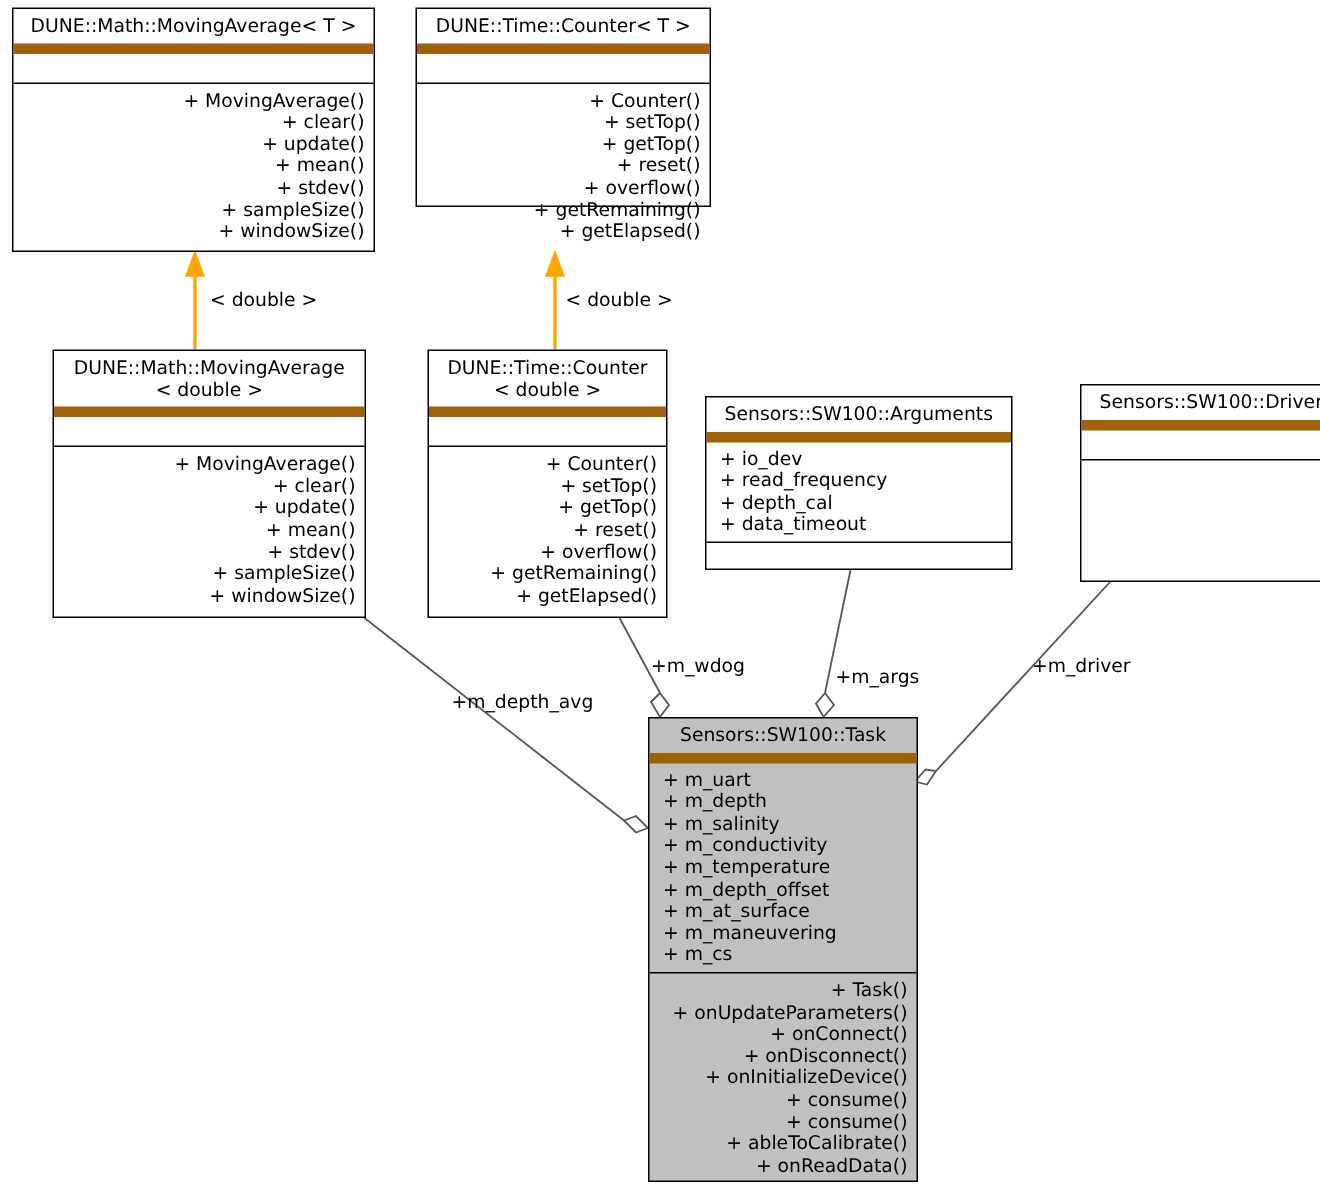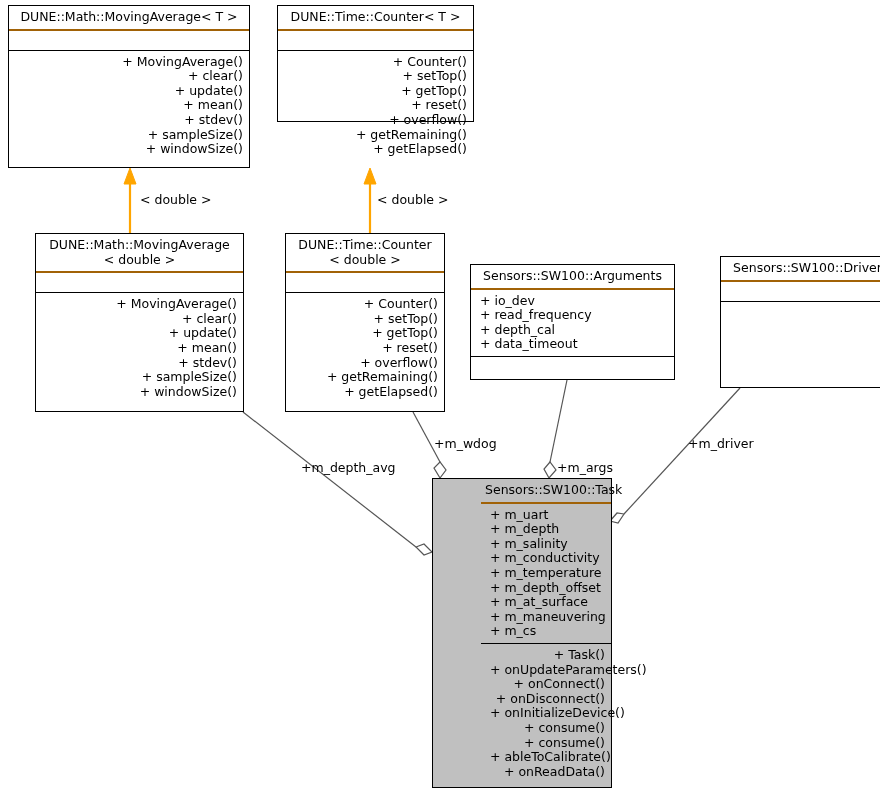--- a/index.html
+++ b/index.html
@@ -36,21 +36,21 @@
     line-height: 14.6px;
   }
   .uml-box.filled {
     background: #c0c0c0;
     border: 1px solid #000000;
   }
   .uml-title {
     box-sizing: border-box;
     text-align: center;
     padding: 4px 4px 4px 4px;
-    border-bottom: 2px solid #a16207;
+    border-bottom: 7px solid #a16207;
     white-space: pre-line;
   }
   .uml-compartment {
     box-sizing: border-box;
     padding: 4px 6px 4px 9px;
     border-bottom: 1px solid #000000;
   }
   .uml-compartment.last {
     border-bottom: none;
     text-align: right;
@@ -114,21 +114,21 @@
       <div class="member">+ MovingAverage()</div>
       <div class="member">+ clear()</div>
       <div class="member">+ update()</div>
       <div class="member">+ mean()</div>
       <div class="member">+ stdev()</div>
       <div class="member">+ sampleSize()</div>
       <div class="member">+ windowSize()</div>
     </div>
   </div>
 
-  <div class="uml-box" style="left:277px; top:5px; width:197px; height:117px;">
+  <div class="uml-box" style="left:277px; top:5px; width:197px; height:133px;">
     <div class="uml-title">DUNE::Time::Counter&lt; T &gt;</div>
     <div class="uml-compartment empty"></div>
     <div class="uml-compartment last">
       <div class="member">+ Counter()</div>
       <div class="member">+ setTop()</div>
       <div class="member">+ getTop()</div>
       <div class="member">+ reset()</div>
       <div class="member">+ overflow()</div>
       <div class="member">+ getRemaining()</div>
       <div class="member">+ getElapsed()</div>
@@ -180,24 +180,24 @@
     <div class="uml-compartment last empty"></div>
   </div>
 
   <div class="uml-box" style="left:700px; top:256px; width:175px; height:132px;margin-left:20px;">
     <div class="uml-title">Sensors::SW100::Driver</div>
     <div class="uml-compartment empty"></div>
   </div>
 
   <div class="edge-label" style="left:301px; top:436px;margin-top:24px;">+m_depth_avg</div>
   <div class="edge-label" style="left:434px; top:436px;">+m_wdog</div>
-  <div class="edge-label" style="left:557px; top:460px;">+m_args</div>
+  <div class="edge-label" style="left:557px; top:443px;">+m_args</div>
   <div class="edge-label" style="left:688px; top:436px;">+m_driver</div>
 
-  <div class="uml-box filled" style="left:432px; top:478px; width:180px; height:310px;padding-left:48px;">
+  <div class="uml-box filled" style="left:432px; top:478px; width:180px; height:310px;">
     <div class="uml-title">Sensors::SW100::Task</div>
     <div class="uml-compartment">
       <div class="member">+ m_uart</div>
       <div class="member">+ m_depth</div>
       <div class="member">+ m_salinity</div>
       <div class="member">+ m_conductivity</div>
       <div class="member">+ m_temperature</div>
       <div class="member">+ m_depth_offset</div>
       <div class="member">+ m_at_surface</div>
       <div class="member">+ m_maneuvering</div>

